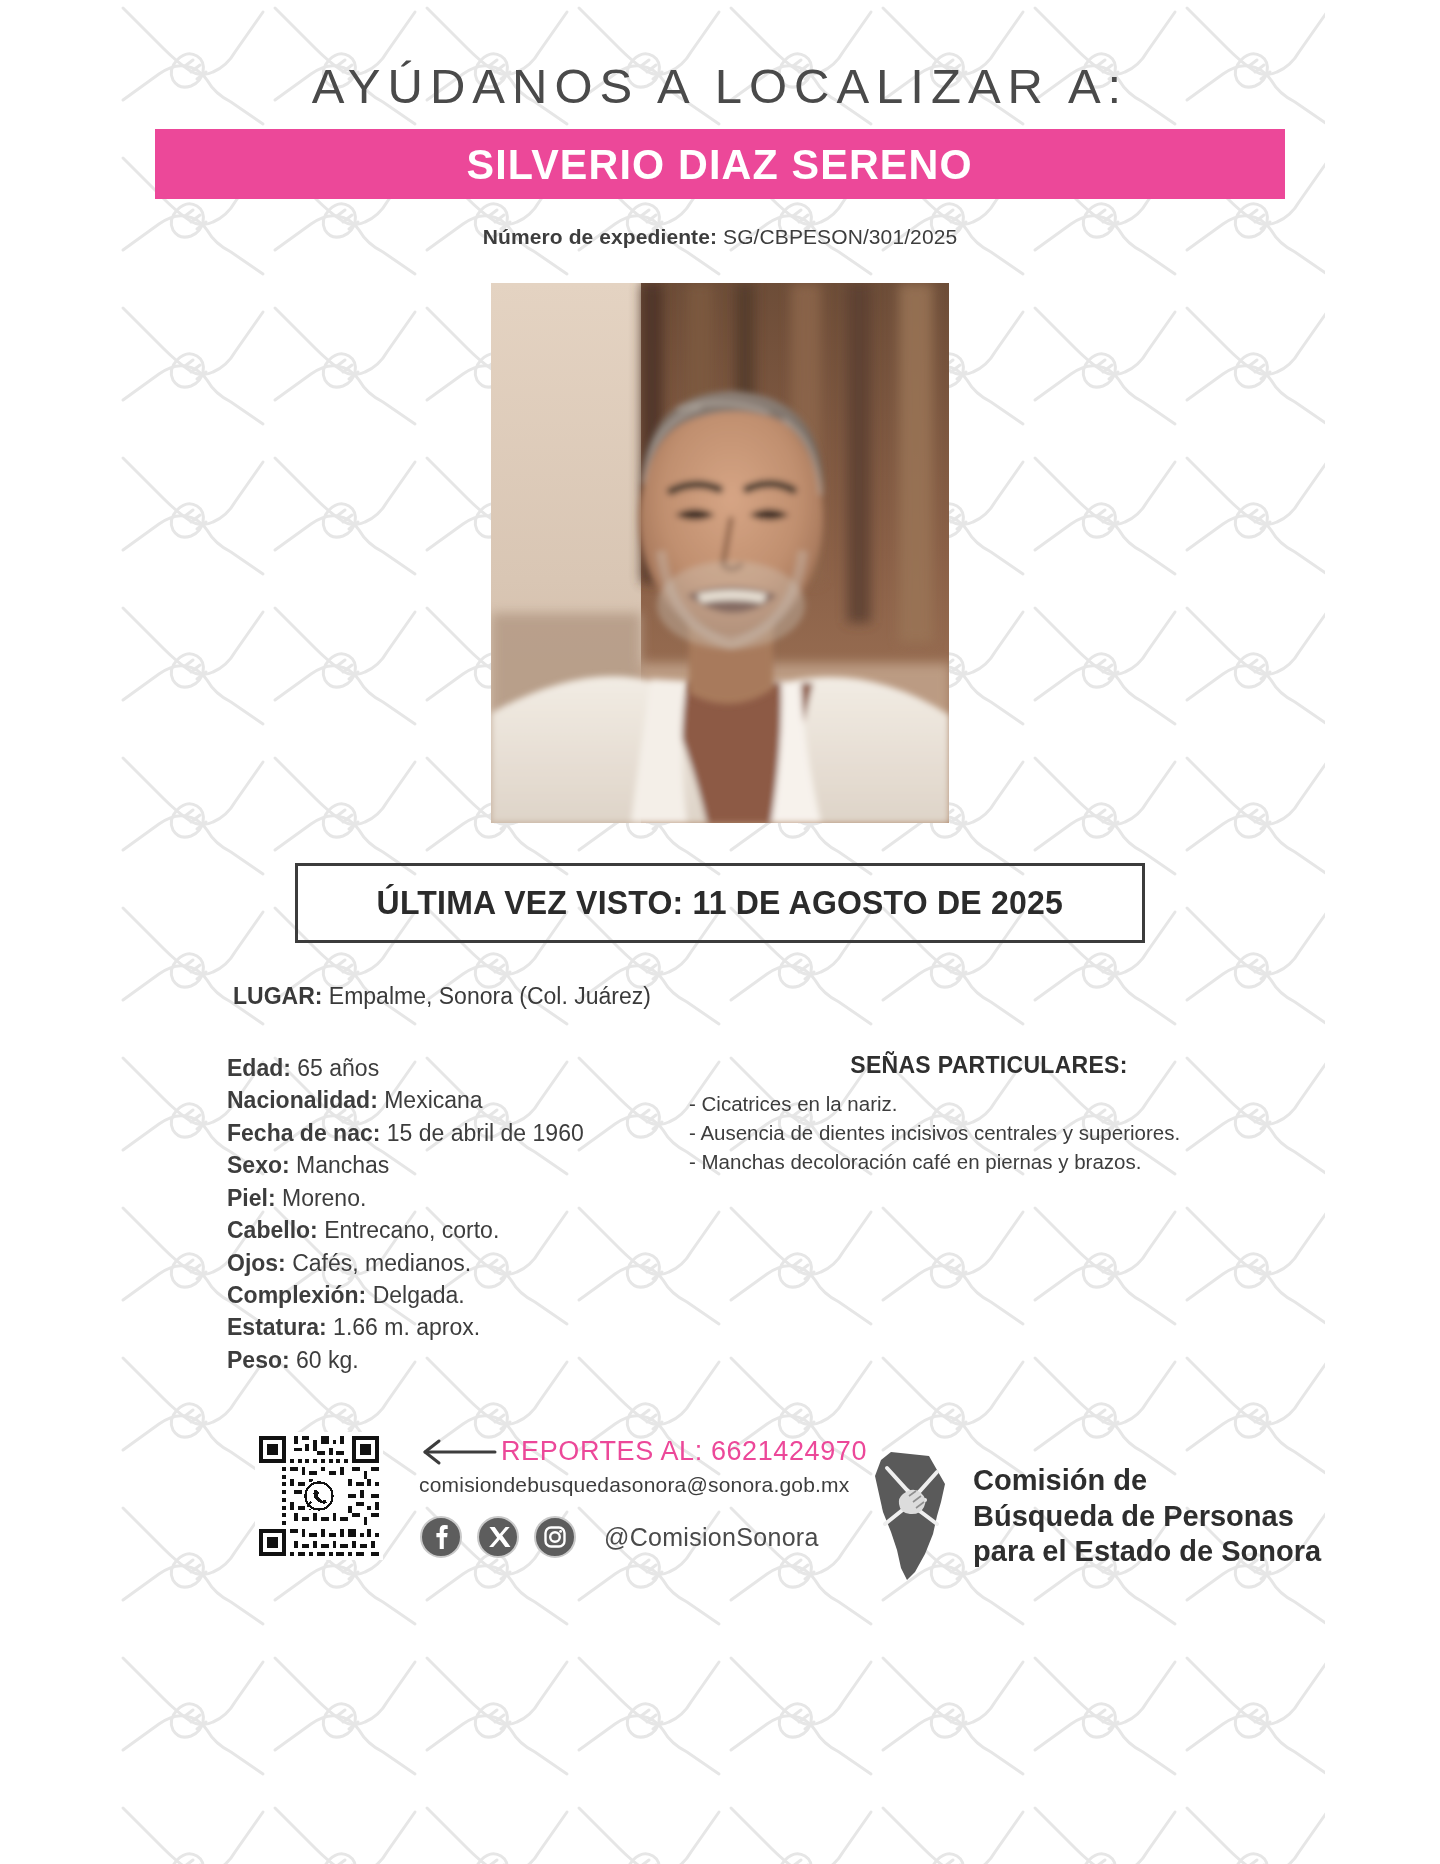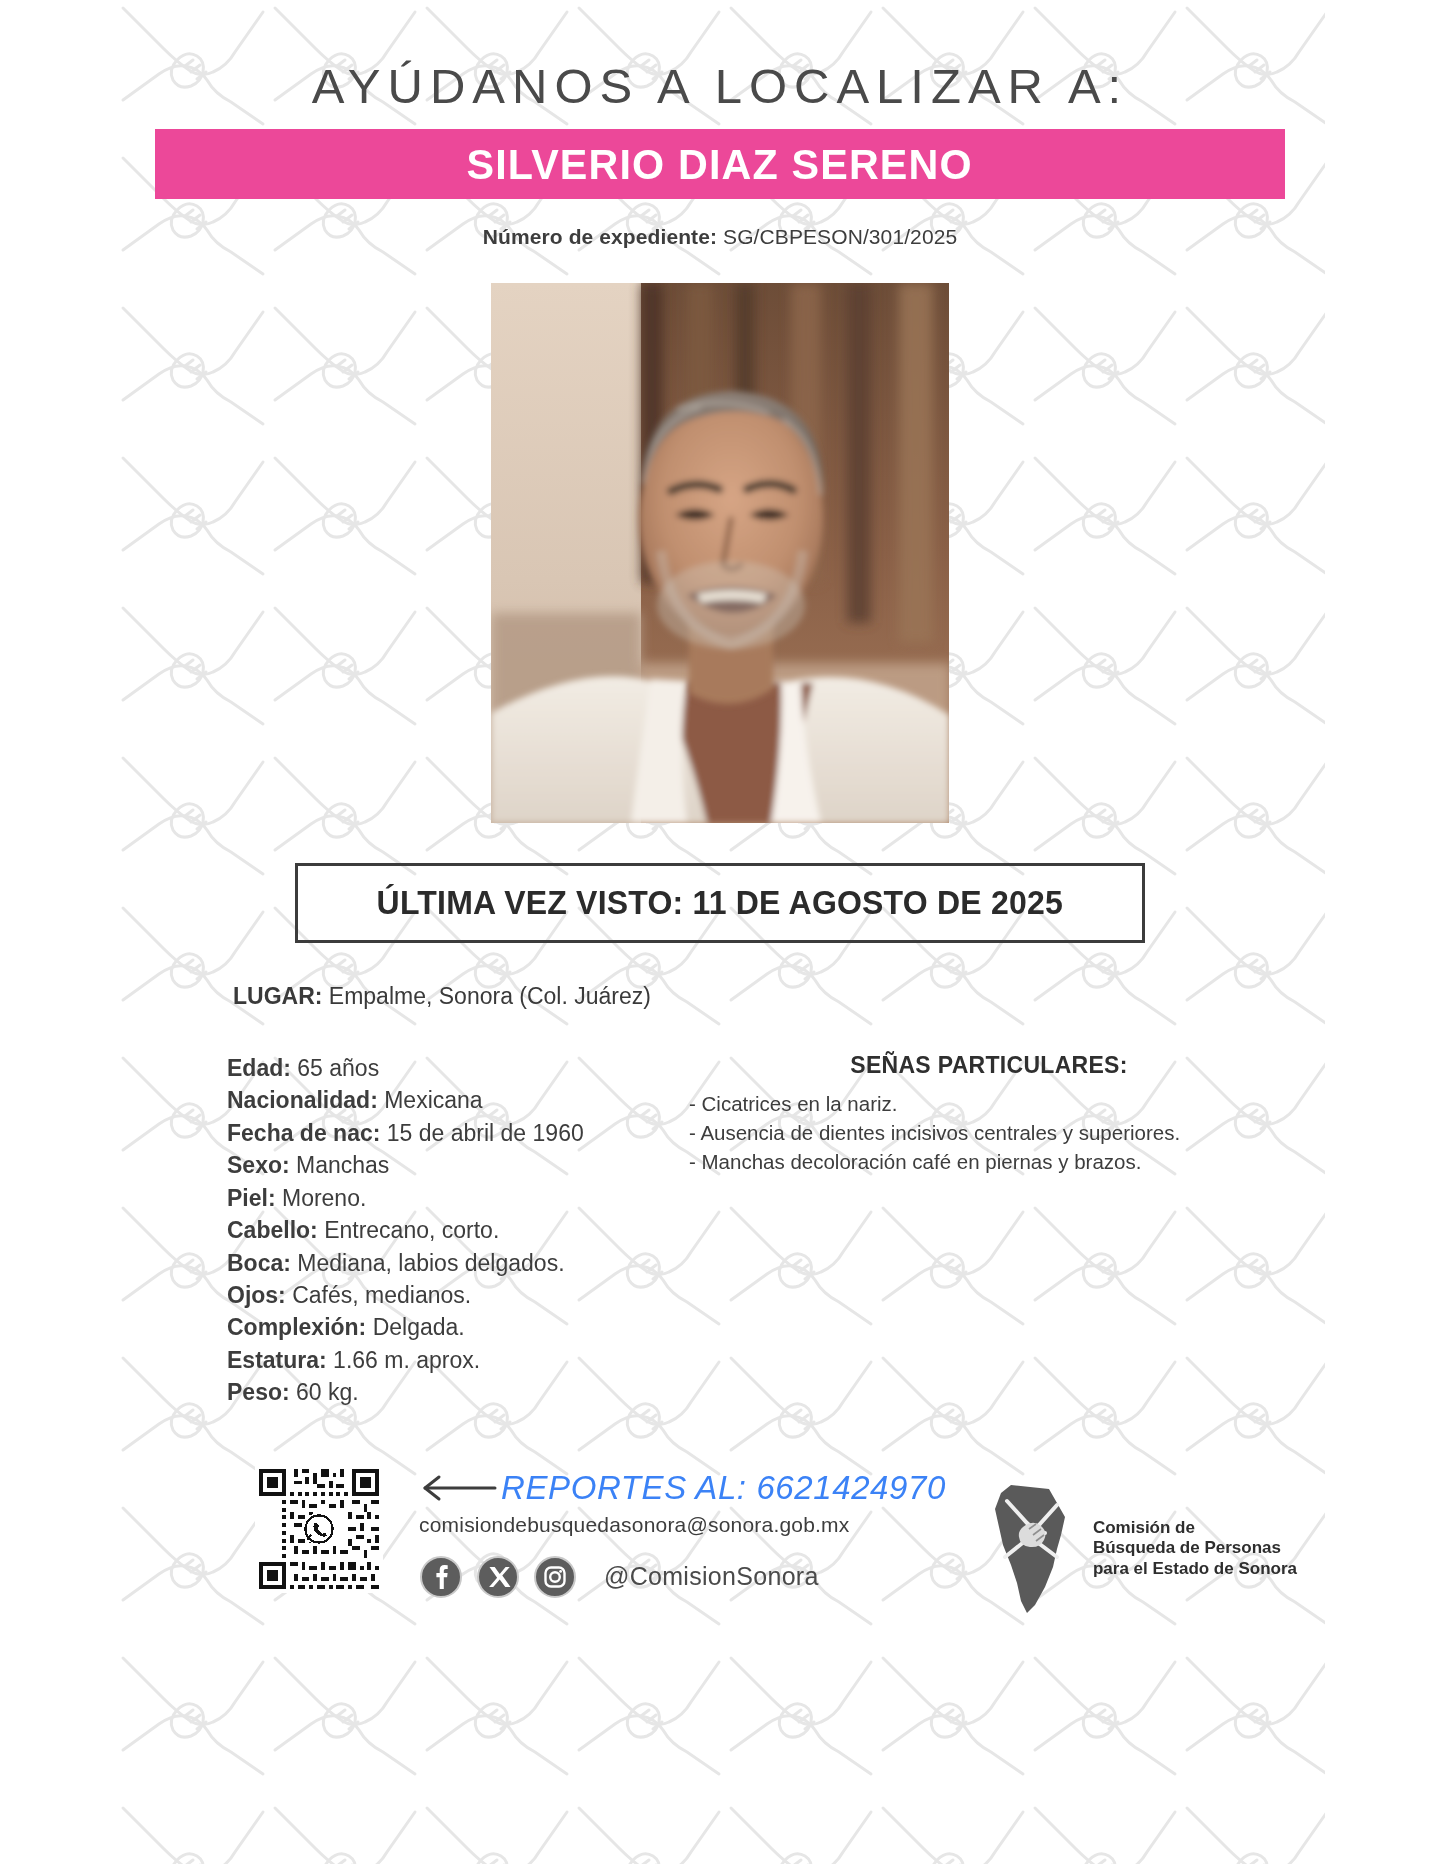--- a/index.html
+++ b/index.html
@@ -181,25 +181,24 @@
     gap: 0px;
   }
   .arrow-icon {
     width: 78px;
     height: 30px;
     flex: 0 0 auto;
     margin-right: 4px;
   }
   .arrow-icon svg { display:block; width:100%; height:100%; }
   .reportes-text {
-    font-size: 33px;
-    color: #3b82f6;
+    font-size: 27px;
+    color: #ec4899;
     letter-spacing: 0.6px;
     white-space: nowrap;
-    font-style: italic;
   }
   .email {
     font-size: 21px;
     color: #3d3d3d;
     margin-top: 6px;
     letter-spacing: 0.2px;
     white-space: nowrap;
   }
   .socials {
     display: flex;
@@ -228,21 +227,21 @@
     padding-top: 18px;
   }
   .brand-mark {
     width: 92px;
     height: 132px;
     flex: 0 0 auto;
   }
   .brand-mark svg { display:block; width:100%; height:100%; }
   .brand-text {
     margin-left: 14px;
-    font-size: 17px;
+    font-size: 29px;
     font-weight: bold;
     color: #2e2e2e;
     line-height: 1.22;
     white-space: nowrap;
   }
 </style>
 </head>
 <body>
 
 <div class="poster">
@@ -386,24 +385,20 @@
           <span class="lbl">Sexo:</span>
           <span>Manchas</span>
         </div>
         <div class="detail-row">
           <span class="lbl">Piel:</span>
           <span>Moreno.</span>
         </div>
         <div class="detail-row">
           <span class="lbl">Cabello:</span>
           <span>Entrecano, corto.</span>
-        </div>
-        <div class="detail-row">
-          <span class="lbl">Boca:</span>
-          <span>Mediana, labios delgados.</span>
         </div>
         <div class="detail-row">
           <span class="lbl">Ojos:</span>
           <span>Cafés, medianos.</span>
         </div>
         <div class="detail-row">
           <span class="lbl">Complexión:</span>
           <span>Delgada.</span>
         </div>
         <div class="detail-row">

